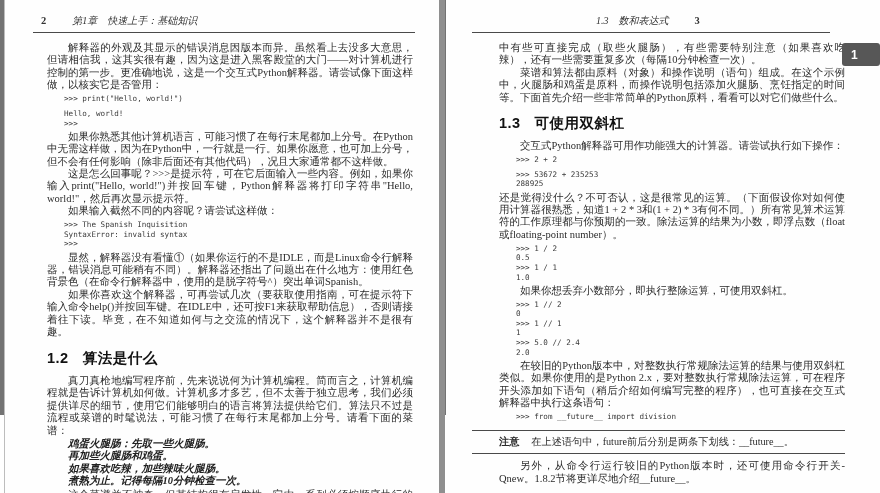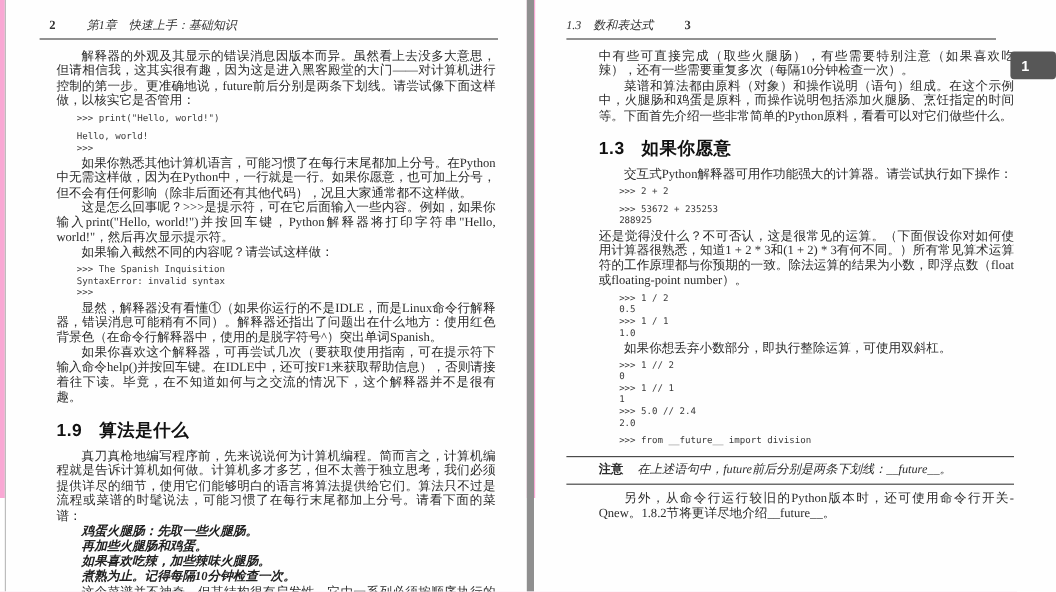--- a/index.html
+++ b/index.html
@@ -1,29 +1,29 @@
 <!DOCTYPE html>
 <html><head>
 <meta charset="utf-8">
 <style>
   * { margin:0; padding:0; box-sizing:border-box; }
   html,body { width:880px; height:493px; background:#ffffff; overflow:hidden; }
   body { font-family:"Liberation Serif", serif; color:#2b2b2b; }
 
-  .spread { position:relative; width:880px; height:415px; display:flex; background:#f9a8d4; }
+  .spread { position:relative; width:880px; height:415px; display:flex; background:#737373; }
 
   .page { height:493px; background:#fefefe; display:flex; flex-direction:column; }
   .page-left  { width:437px; border-left:1px solid #bdbdbd; margin-left:4px; padding:14px 26px 10px 42px; }
   .gutter { width:6px; height:493px; background:#8f8f8f; margin-right:1px; }
   .page-right { width:436px; padding:14px 35px 10px 53px; }
 
   
   .running-header { font-size:10px; color:#333; padding-bottom:4px; border-bottom:1px solid #4a4a4a; margin-bottom:9px; }
   .page-left  .running-header { margin-left:-14px; margin-right:-2px; }
-  .page-right .running-header { margin-left:-27px; margin-right:15px; text-align:left; }
+  .page-right .running-header { margin-left:-27px; margin-right:15px; text-align:center; }
   .kai { font-style:italic; }
   .pnum { font-style:normal; font-weight:bold; font-size:10.5px; }
   .page-left  .pnum { margin-right:26px; margin-left:8px; }
   .page-right .pnum { margin-left:26px; margin-right:6px; }
 
   .body { font-size:10.5px; line-height:12.45px; text-align:justify; }
   .indent { text-indent:2em; }
 
   pre.code { font-family:"DejaVu Sans Mono", monospace; font-size:7.6px; line-height:9.6px;
              color:#3a3a3a; margin:2.5px 0 2.5px 17px; white-space:pre; }
@@ -31,54 +31,54 @@
   .sec-heading { font-family:"Liberation Sans", sans-serif; font-size:14.5px; font-weight:bold;
                  color:#111; margin:10px 0 7px 0; letter-spacing:0.5px; }
   .sec-heading .sec-num { margin-right:14px; }
 
   .recipe { margin:1px 0 1px 21px;font-weight:bold; }
   .recipe-line { font-size:10.5px; line-height:12.45px; font-style:italic; color:#222; }
 
   .note { border-top:1px solid #4a4a4a; border-bottom:1px solid #4a4a4a;
           margin:6px 0 6px -27px; padding:5px 0 5px 27px; font-size:10.2px; line-height:12px; }
   .note-label { font-family:"Liberation Sans", sans-serif; font-weight:bold; margin-right:12px; }
-  .note-text { font-style:italic; }
+  .note-text { }
 
   .kw { font-weight:normal; }
 
   .chapter-tab { position:absolute; top:43px; right:0; width:38px; height:23px;
                  background:#575757; border-radius:3px; color:#ffffff;
                  font-family:"Liberation Sans", sans-serif; font-weight:bold; font-size:12px;
                  display:flex; align-items:center; padding-left:9px; }
 </style>
 </head>
 <body>
 
 <div class="spread">
 
   <div class="page page-left">
     <div class="running-header">
       <span class="pnum">2</span><span class="kai">第1章　快速上手：基础知识</span>
     </div>
 
-    <p class="body indent">解释器的外观及其显示的错误消息因版本而异。虽然看上去没多大意思，但请相信我，这其实很有趣，因为这是进入黑客殿堂的大门——对计算机进行控制的第一步。更准确地说，future前后分别是两条下划线。请尝试像下面这样做，以核实它是否管用：</p>
+    <p class="body indent">解释器的外观及其显示的错误消息因版本而异。虽然看上去没多大意思，但请相信我，这其实很有趣，因为这是进入黑客殿堂的大门——对计算机进行控制的第一步。更准确地说，这是一个交互式Python解释器。请尝试像下面这样做，以核实它是否管用：</p>
     <pre class="code">&gt;&gt;&gt; print("Hello, world!")</pre>
     <pre class="code">Hello, world!
 &gt;&gt;&gt;</pre>
     <p class="body indent">如果你熟悉其他计算机语言，可能习惯了在每行末尾都加上分号。在Python中无需这样做，因为在Python中，一行就是一行。如果你愿意，也可加上分号，但不会有任何影响（除非后面还有其他代码），况且大家通常都不这样做。</p>
     <p class="body indent">这是怎么回事呢？&gt;&gt;&gt;是提示符，可在它后面输入一些内容。例如，如果你输入print("Hello, world!")并按回车键，Python解释器将打印字符串"Hello, world!"，然后再次显示提示符。</p>
     <p class="body indent">如果输入截然不同的内容呢？请尝试这样做：</p>
     <pre class="code">&gt;&gt;&gt; The Spanish Inquisition
 SyntaxError: invalid syntax
 &gt;&gt;&gt;</pre>
     <p class="body indent">显然，解释器没有看懂①（如果你运行的不是IDLE，而是Linux命令行解释器，错误消息可能稍有不同）。解释器还指出了问题出在什么地方：使用红色背景色（在命令行解释器中，使用的是脱字符号^）突出单词Spanish。</p>
     <p class="body indent">如果你喜欢这个解释器，可再尝试几次（要获取使用指南，可在提示符下输入命令help()并按回车键。在IDLE中，还可按F1来获取帮助信息），否则请接着往下读。毕竟，在不知道如何与之交流的情况下，这个解释器并不是很有趣。</p>
 
     <h2 class="sec-heading">
-      <span class="sec-num">1.9</span><span>算法是什么</span>
+      <span class="sec-num">1.2</span><span>算法是什么</span>
     </h2>
 
     <p class="body indent"><span>真刀真枪地编写程序前，先来说说何为计算机编程。简而言之，计算机编程就是告诉计算机如何做。计算机多才多艺，但不太善于独立思考，我们必须提供详尽的细节，使用它们能够明白的语言将算法提供给它们。</span><span class="kw">算法</span><span>只不过是流程或菜谱的时髦说法，可能习惯了在每行末尾都加上分号。请看下面的菜谱：</span></p>
 
     <div class="recipe">
       <div class="recipe-line">鸡蛋火腿肠：先取一些火腿肠。</div>
       <div class="recipe-line">再加些火腿肠和鸡蛋。</div>
       <div class="recipe-line">如果喜欢吃辣，加些辣味火腿肠。</div>
       <div class="recipe-line">煮熟为止。记得每隔10分钟检查一次。</div>
     </div>
@@ -91,41 +91,42 @@
 
   <div class="page page-right">
     <div class="running-header">
       <span class="kai">1.3　数和表达式</span><span class="pnum">3</span>
     </div>
 
     <p class="body">中有些可直接完成（取些火腿肠），有些需要特别注意（如果喜欢吃辣），还有一些需要重复多次（每隔10分钟检查一次）。</p>
     <p class="body indent">菜谱和算法都由原料（对象）和操作说明（语句）组成。在这个示例中，火腿肠和鸡蛋是原料，而操作说明包括添加火腿肠、烹饪指定的时间等。下面首先介绍一些非常简单的Python原料，看看可以对它们做些什么。</p>
 
     <h2 class="sec-heading">
-      <span class="sec-num">1.3</span><span>如果你愿意</span>
+      <span class="sec-num">1.3</span><span>可使用双斜杠</span>
     </h2>
 
     <p class="body indent">交互式Python解释器可用作功能强大的计算器。请尝试执行如下操作：</p>
     <pre class="code">&gt;&gt;&gt; 2 + 2</pre>
     <pre class="code">&gt;&gt;&gt; 53672 + 235253
 288925</pre>
 
     <p class="body"><span>还是觉得没什么？不可否认，这是很常见的运算。（下面假设你对如何使用计算器很熟悉，知道1 + 2 * 3和(1 + 2) * 3有何不同。）所有常见算术运算符的工作原理都与你预期的一致。除法运算的结果为小数，即</span><span class="kw">浮点数</span><span>（float或floating-point number）。</span></p>
 
     <pre class="code">&gt;&gt;&gt; 1 / 2
 0.5
 &gt;&gt;&gt; 1 / 1
 1.0</pre>
     <p class="body indent">如果你想丢弃小数部分，即执行整除运算，可使用双斜杠。</p>
     <pre class="code">&gt;&gt;&gt; 1 // 2
 0
 &gt;&gt;&gt; 1 // 1
 1
 &gt;&gt;&gt; 5.0 // 2.4
 2.0</pre>
+    <p class="body indent">在较旧的Python版本中，对整数执行常规除法运算的结果与使用双斜杠类似。如果你使用的是Python 2.x，要对整数执行常规除法运算，可在程序开头添加如下语句（稍后介绍如何编写完整的程序），也可直接在交互式解释器中执行这条语句：</p>
     <pre class="code">&gt;&gt;&gt; from __future__ import division</pre>
 
     <div class="note">
       <span class="note-label">注意</span><span class="note-text">在上述语句中，future前后分别是两条下划线：__future__。</span>
     </div>
 
     <p class="body indent">另外，从命令行运行较旧的Python版本时，还可使用命令行开关-Qnew。1.8.2节将更详尽地介绍__future__。</p>
 
   </div>
 

